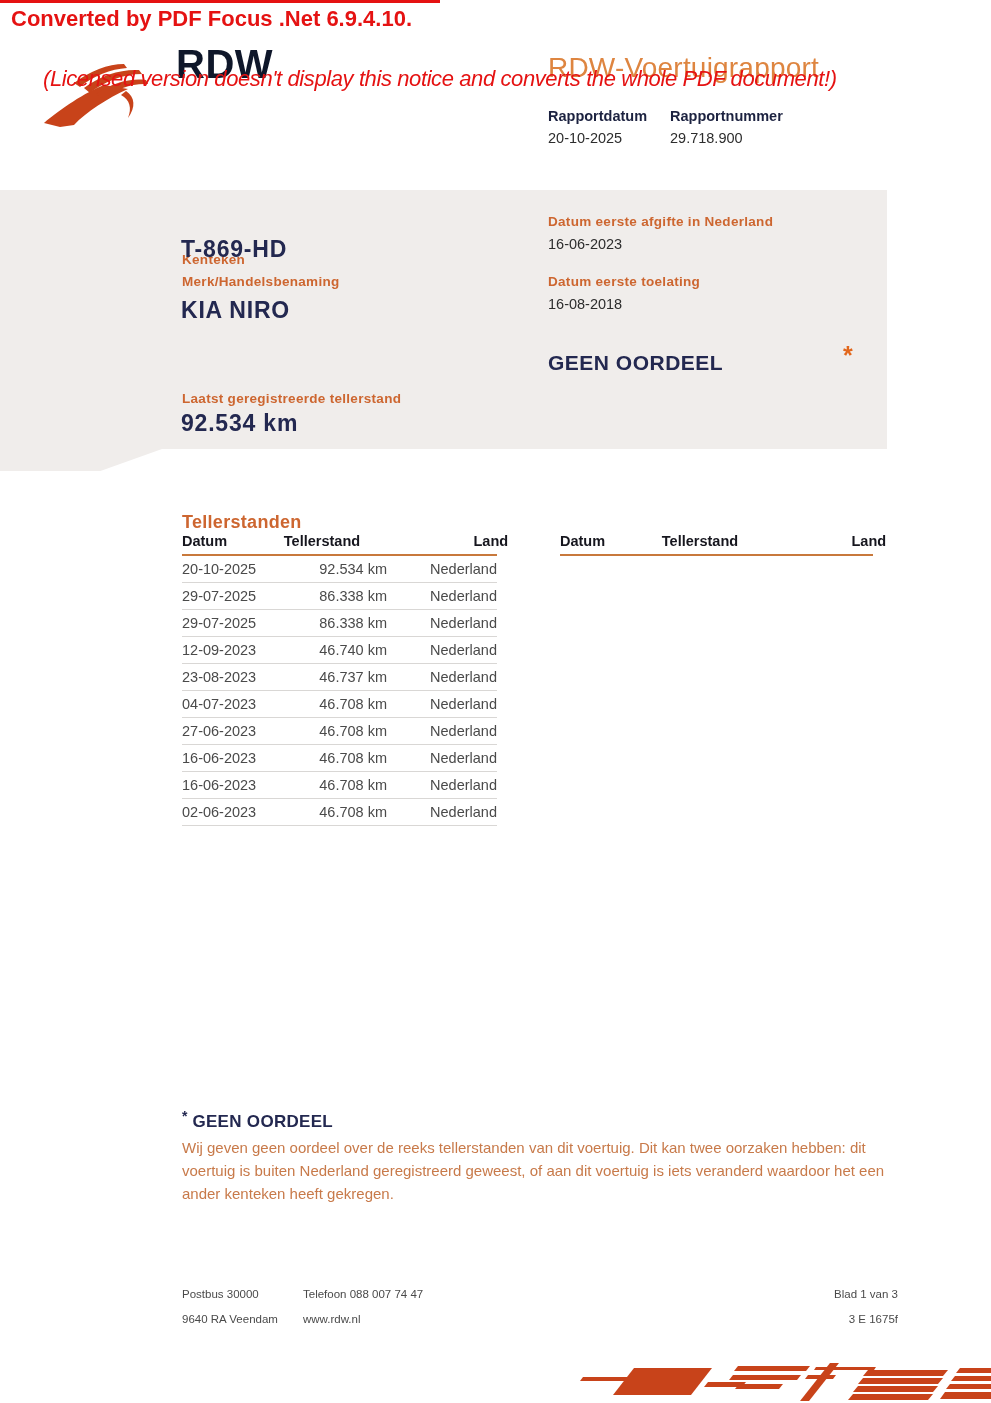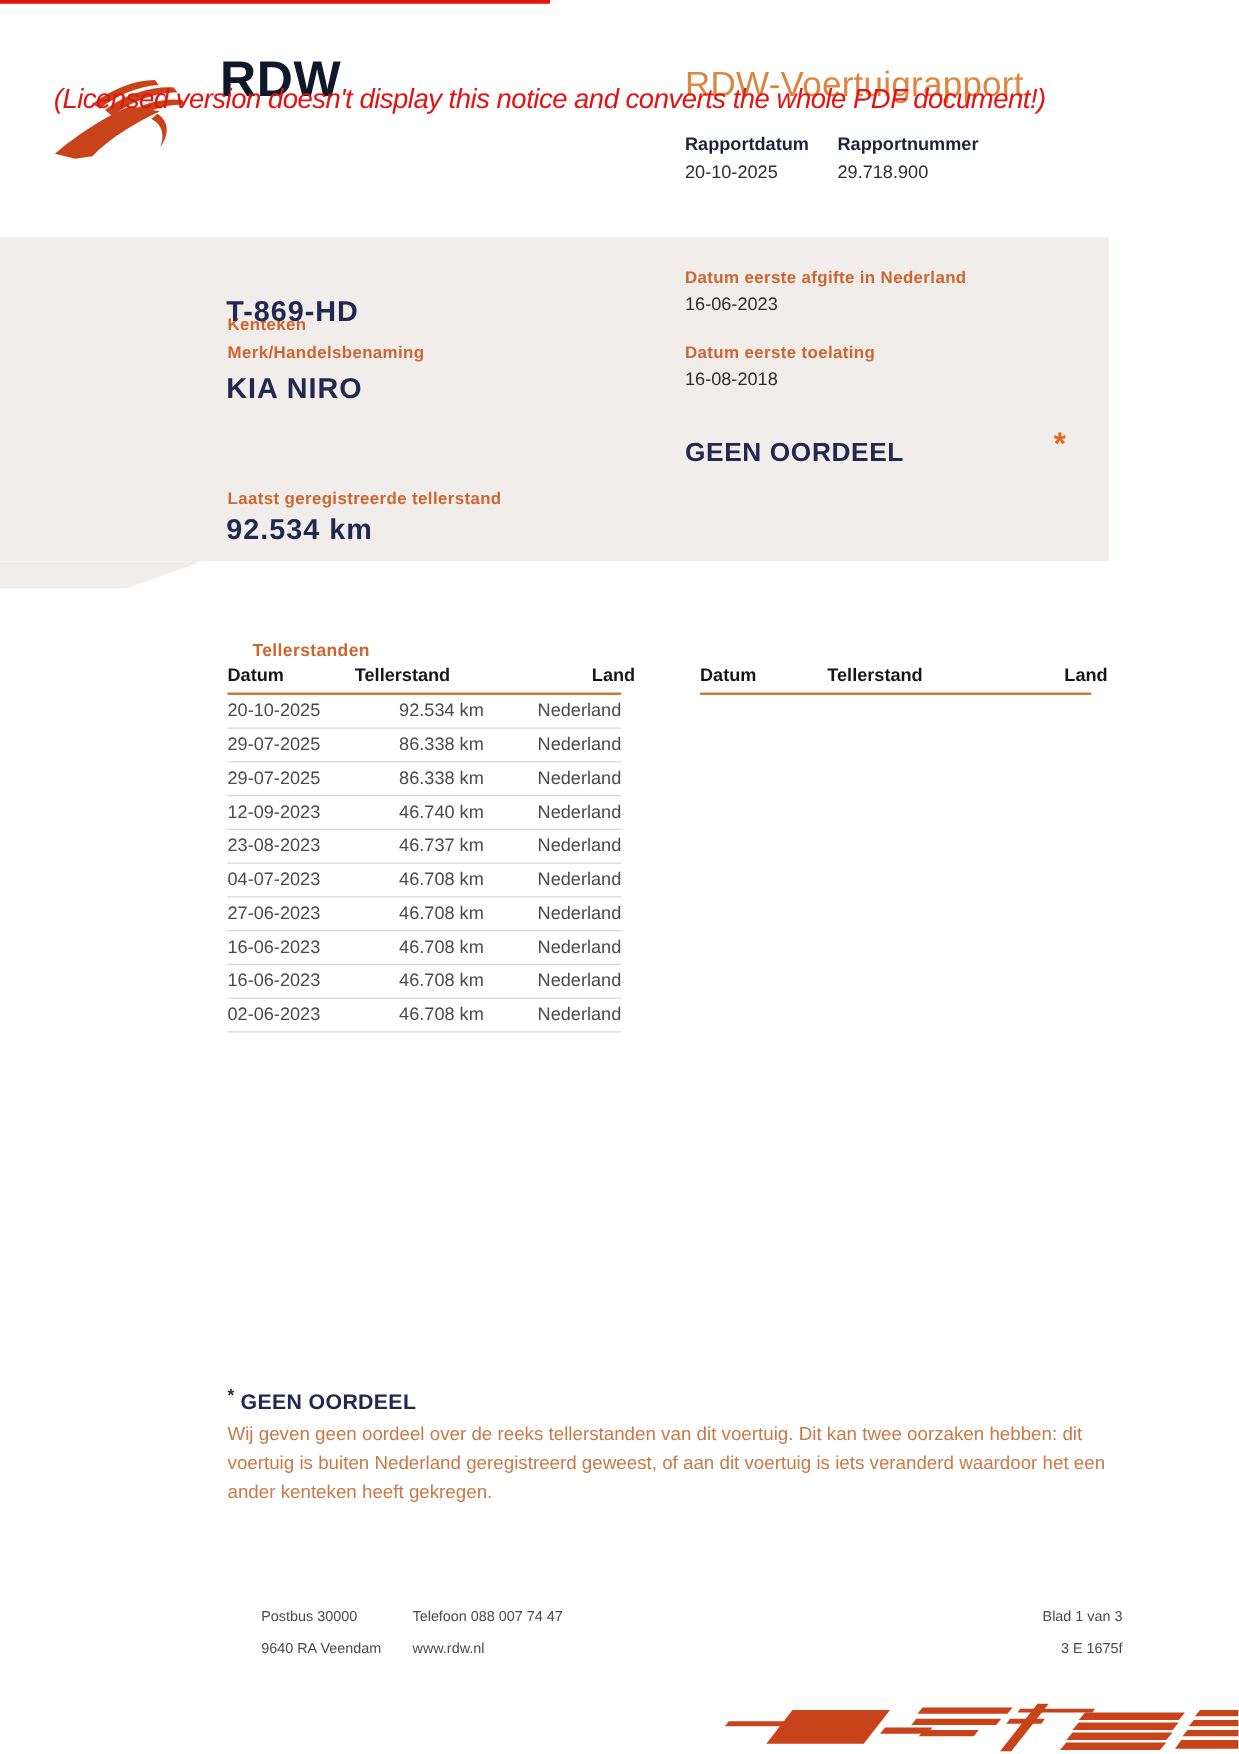--- a/index.html
+++ b/index.html
@@ -64,21 +64,21 @@
   .lbl-teller { left: 182px; top: 391px; }
   .val-teller { left: 181px; top: 410px; }
   .lbl-afgifte { left: 548px; top: 214px; }
   .val-afgifte { left: 548px; top: 236px; }
   .lbl-toelating { left: 548px; top: 274px; }
   .val-toelating { left: 548px; top: 296px; }
   .val-oordeel { left: 548px; top: 351px; font-size: 21px; font-weight: bold; color: #232850; letter-spacing: 0.5px; white-space: nowrap; }
   .oordeel-ast { left: 843px; top: 341px; font-size: 25px; font-weight: bold; color: #e2671c; }
 
   
-  .section-heading { left: 182px; top: 512px; font-size: 14px; font-weight: bold; color: #cd6630; letter-spacing: 0.3px; margin-left: 20px; }
+  .section-heading { left: 182px; top: 512px; font-size: 18px; font-weight: bold; color: #cd6630; letter-spacing: 0.3px; }
   .meter-table { top: 533px; width: 315px; }
   .table-left { left: 182px; }
   .table-right { left: 560px; width: 313px; }
   .thead {
     display: grid; grid-template-columns: 1fr 95px 110px;
     font-size: 14.5px; font-weight: bold; color: #16161e;
     padding-bottom: 5px; border-bottom: 2px solid #c8793c; gap: 38px;
   }
   .thead .c2, .thead .c3 { text-align: right; }
   .trow {
@@ -92,37 +92,38 @@
   
   .exp-heading { left: 182px; top: 1108px; white-space: nowrap; }
   .exp-ast { font-size: 14px; font-weight: bold; color: #232850; vertical-align: 6px; }
   .exp-head-text { font-size: 17px; font-weight: bold; color: #232850; letter-spacing: 0.3px; margin-left: 5px; }
   .exp-body {
     left: 182px; top: 1136px; width: 706px;
     font-size: 15px; color: #c87a4a; line-height: 23px;
   }
 
   
-  .foot { font-size: 11.5px; color: #4a4a4a; white-space: nowrap; margin-left: 27px; }
+  .foot { font-size: 11.5px; color: #4a4a4a; white-space: nowrap; }
   .foot-addr1 { left: 182px; top: 1288px; }
   .foot-addr2 { left: 182px; top: 1313px; }
   .foot-phone { left: 303px; top: 1288px; }
   .foot-site  { left: 303px; top: 1313px; }
   .foot-page  { right: 93px; top: 1288px; text-align: right; }
   .foot-code  { right: 93px; top: 1313px; text-align: center; }
 
   
   .bottom-graphic { left: 568px; top: 1361px; width: 423px; height: 42px; }
 </style>
 </head>
 <body>
 
 <div class="page">
 
   <div class="abs wm-artifact"></div>
+  <div class="abs wm-line1">Converted by PDF Focus .Net 6.9.4.10.</div>
   <div class="abs wm-line2">(Licensed version doesn't display this notice and converts the whole PDF document!)</div>
 
   <svg class="abs logo-hand" viewBox="0 0 114 72" aria-hidden="true">
     <g fill="#c8431a">
       <path d="M6 66 C22 52 48 35 66 28 L90 32 C70 41 48 55 36 68 L22 70 Z"></path>
       <path d="M36 26 C52 14 70 7 86 7 L89 11 C73 12 55 19 42 30 Z"></path>
       <path d="M46 31 C63 18 83 12 101 13 L104 17 C85 17 65 25 52 36 Z"></path>
       <path d="M58 37 C74 26 92 21 108 23 L110 27 C94 26 78 32 66 42 Z"></path>
       <path d="M88 34 C97 40 98 50 90 61 C94 51 92 43 83 38 Z"></path>
     </g>

